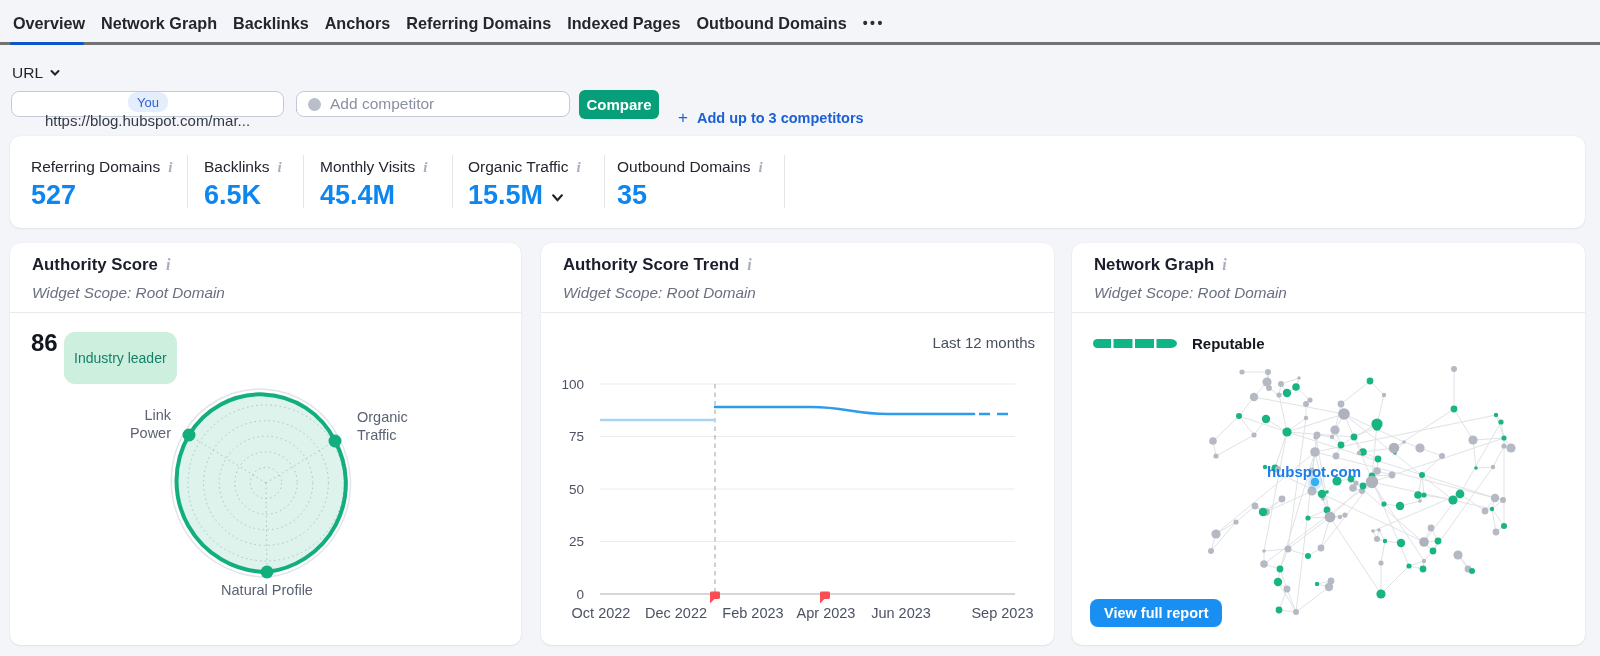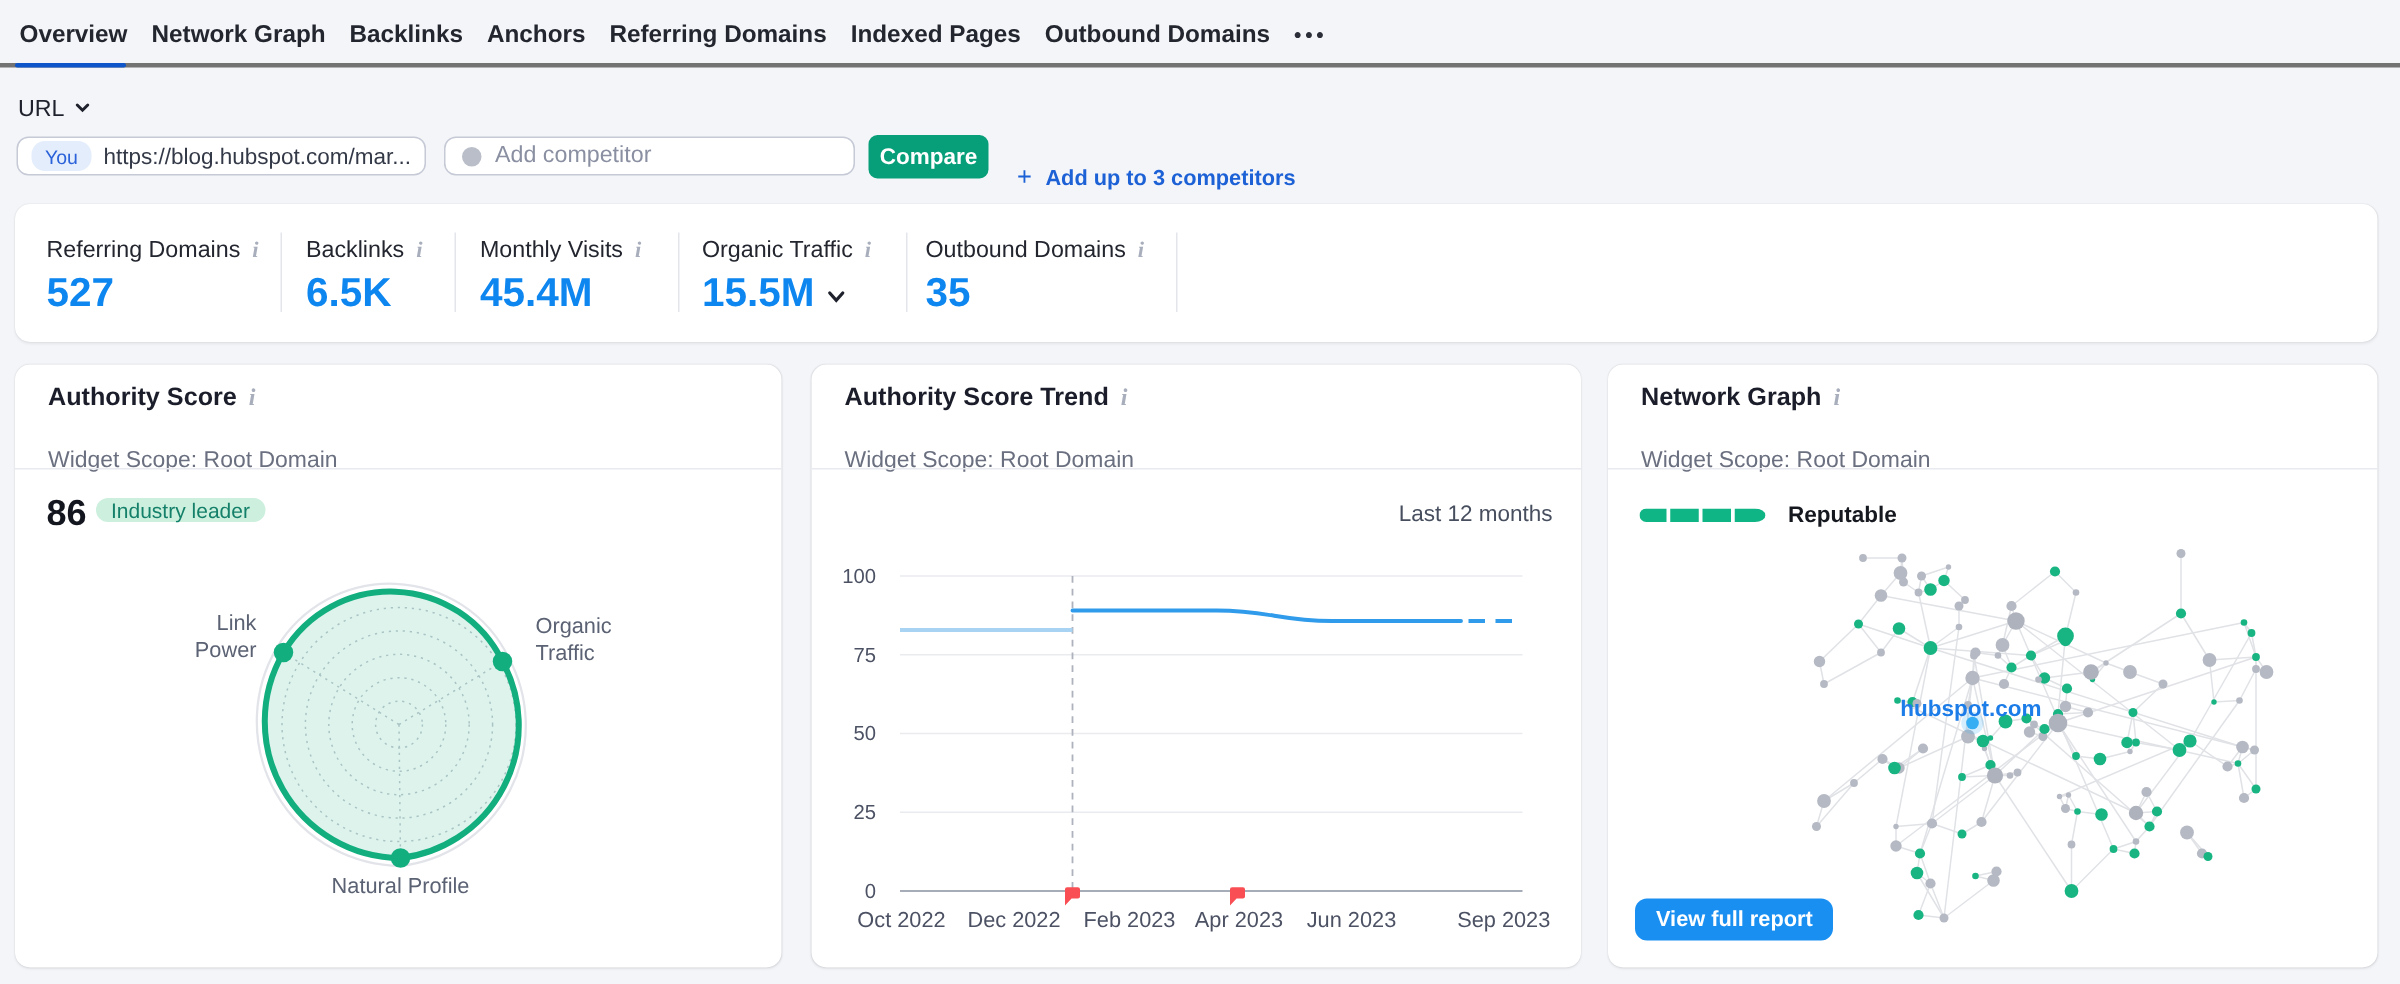--- a/index.html
+++ b/index.html
@@ -31,21 +31,21 @@
 .stat .lbl { font-size:15.5px; color:#23262f; white-space:nowrap; }
 .stat .val { font-size:27px; font-weight:700; color:#0d86f0; margin-top:4px; white-space:nowrap; }
 .info { color:#a8aebc; font-family:"Liberation Serif", serif; font-style:italic; font-weight:700; font-size:15px; margin-left:8px; }
 .vdiv { position:absolute; top:19px; height:53px; width:1px; background:#e3e5eb; }
 
 #card1 { left:10px; top:243px; width:511px; height:402px; }
 #card2 { left:541px; top:243px; width:513px; height:402px; }
 #card3 { left:1072px; top:243px; width:513px; height:402px; }
 .chead { position:absolute; left:22px; top:12px; }
 .ctitle { font-size:16.8px; font-weight:700; color:#1b1e2a; }
-.cscope { font-size:15.3px; color:#6b7080; margin-top:23px; }
+.cscope { font-size:15.3px; color:#6b7080; margin-top:9px;font-style:italic; }
 .cdiv { position:absolute; left:0; right:0; top:69px; height:1px; background:#e8eaf0; }
 </style>
 </head>
 <body>
 
 <div class="nav">
   <div class="tabs">
     <span class="tab">Overview</span>
     <span class="tab">Network Graph</span>
     <span class="tab">Backlinks</span>
@@ -58,21 +58,21 @@
   <div class="underline"></div>
 </div>
 
 <div class="sel" style="left:12px;">URL<span class="chev"><svg width="10" height="10" viewBox="0 0 10 10">
         <path d="M1.5 3 L5 6.5 L8.5 3" stroke="#1f222c" stroke-width="2" fill="none" stroke-linecap="round"></path>
       </svg></span></div>
 <div class="sel" style="left:295px;margin-top:33px;">Root Domain<span class="chev"><svg width="10" height="10" viewBox="0 0 10 10">
         <path d="M1.5 3 L5 6.5 L8.5 3" stroke="#1f222c" stroke-width="2" fill="none" stroke-linecap="round"></path>
       </svg></span></div>
 
-<div class="input" style="left:11px; width:273px;">
+<div class="input" style="left:11px; width:273px;flex-direction:column;">
     <span class="you">You</span>
     <span class="urltxt">https://blog.hubspot.com/mar...</span>
   </div>
 <div class="input" style="left:296px; width:274px;">
     <span class="greydot"></span>
     <span class="placeholder">Add competitor</span>
   </div>
 <div class="cmpbtn">Compare</div>
 <div class="addcomp"><span class="plus">+</span>Add up to 3 competitors</div>
 
@@ -106,21 +106,21 @@
   <div class="vdiv" style="left:774px;"></div>
 </div>
 
 <div class="card" id="card1">
   <div class="chead">
       <div class="ctitle">Authority Score<span class="info" style="font-size:16px;">i</span></div>
       <div class="cscope">Widget Scope: Root Domain</div>
     </div>
   <div class="cdiv"></div>
   <div class="abs" style="left:21px; top:86px; font-size:24px; font-weight:700; color:#14161f;">86</div>
-  <div class="abs" style="left:54px; top:89px; background:#cdf0de; color:#15806a; font-size:14px; border-radius:11px; padding:0 10px;">Industry leader</div>
+  <div class="abs" style="left:54px; top:89px; background:#cdf0de; color:#15806a; font-size:14px; border-radius:11px; padding:18px 10px;">Industry leader</div>
   <svg class="abs" style="left:0; top:69px;" width="511" height="333" viewBox="0 0 511 333">
     <path d="M174.4 120.1 A88 88 0 0 1 329.1 126.5 A94.4 94.4 0 0 1 257.1 265.3 A96.5 96.5 0 0 1 174.4 120.1 Z" fill="none" stroke="#e2e4ea" stroke-width="1.5"></path>
     <circle cx="256.0" cy="171.0" r="15.6" fill="none" stroke="#c2c7d0" stroke-width="1" stroke-dasharray="1.5 3.2"></circle>
     <circle cx="256.0" cy="171.0" r="31.2" fill="none" stroke="#c2c7d0" stroke-width="1" stroke-dasharray="1.5 3.2"></circle>
     <circle cx="256.0" cy="171.0" r="46.8" fill="none" stroke="#c2c7d0" stroke-width="1" stroke-dasharray="1.5 3.2"></circle>
     <circle cx="256.0" cy="171.0" r="62.4" fill="none" stroke="#c2c7d0" stroke-width="1" stroke-dasharray="1.5 3.2"></circle>
     <circle cx="256.0" cy="171.0" r="78" fill="none" stroke="#c2c7d0" stroke-width="1" stroke-dasharray="1.5 3.2"></circle>
     <line x1="256.0" y1="171.0" x2="179" y2="123" stroke="#c2c7d0" stroke-width="1" stroke-dasharray="1.5 3.2"></line>
     <line x1="256.0" y1="171.0" x2="325" y2="129" stroke="#c2c7d0" stroke-width="1" stroke-dasharray="1.5 3.2"></line>
     <line x1="256.0" y1="171.0" x2="257" y2="260" stroke="#c2c7d0" stroke-width="1" stroke-dasharray="1.5 3.2"></line>

